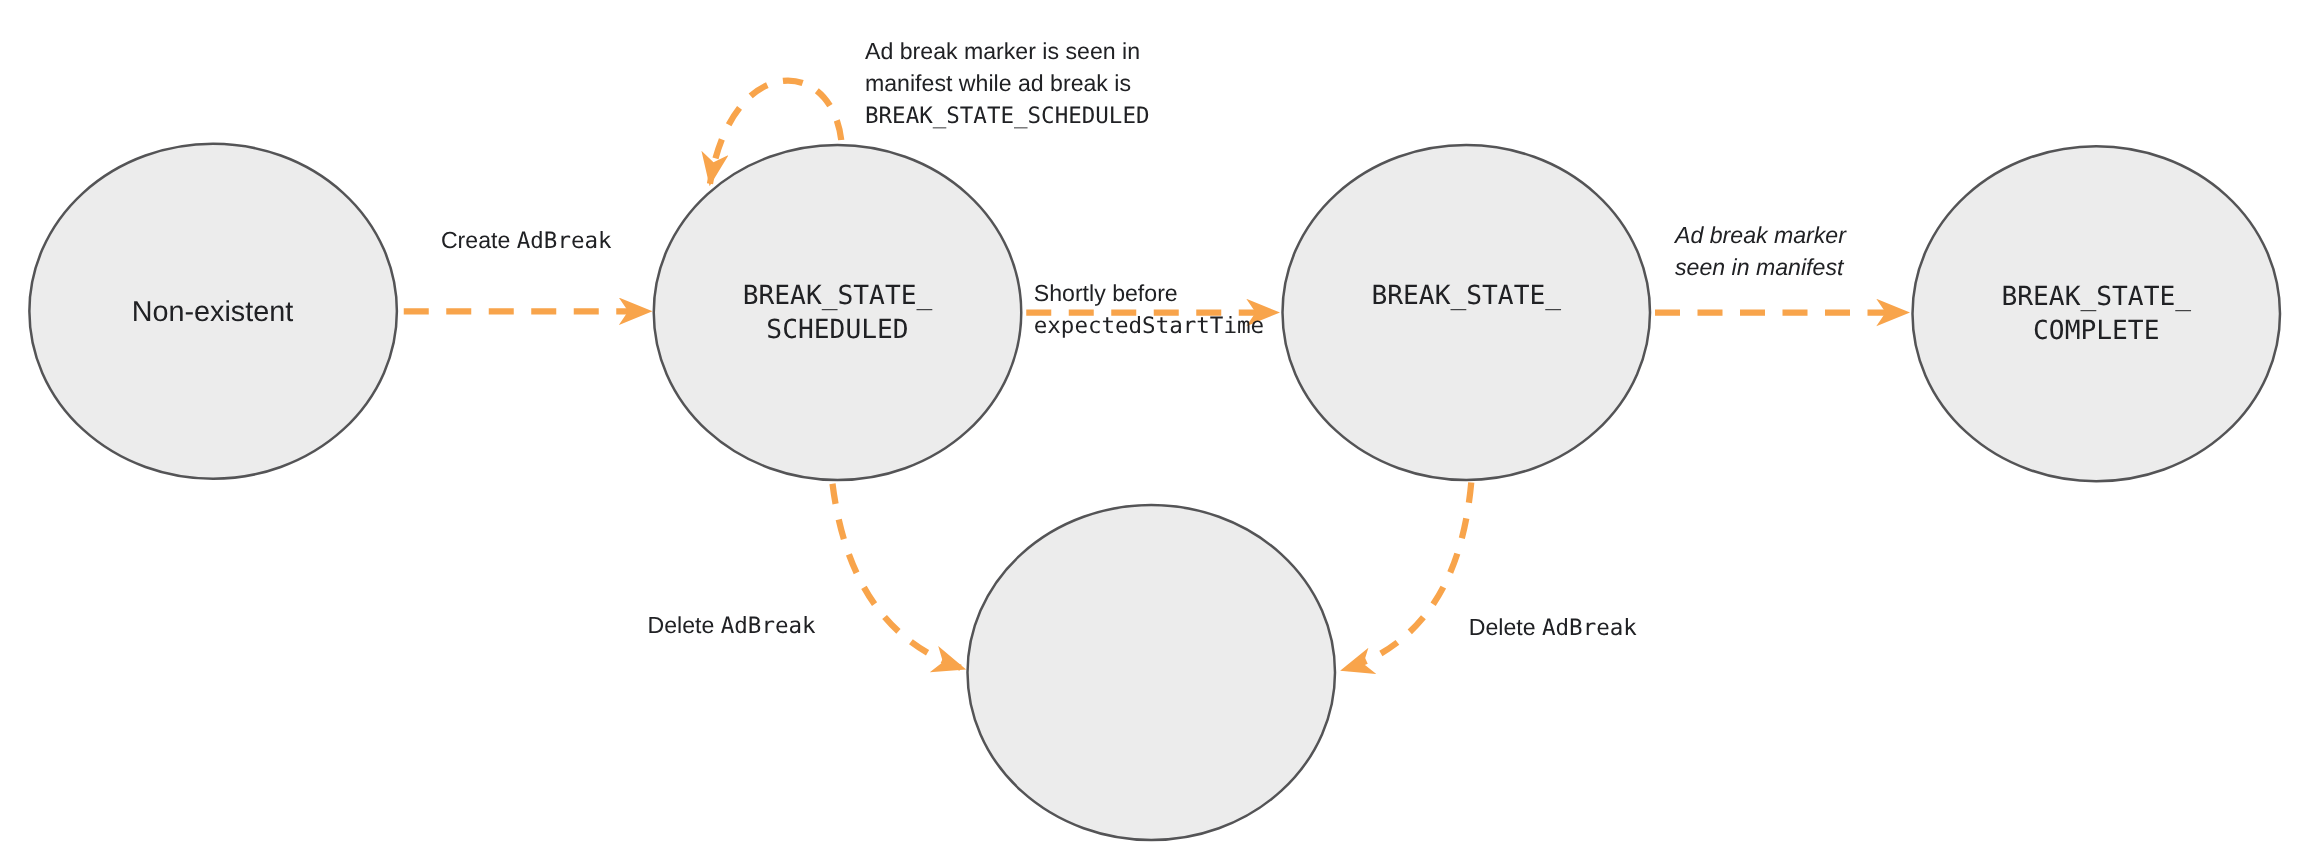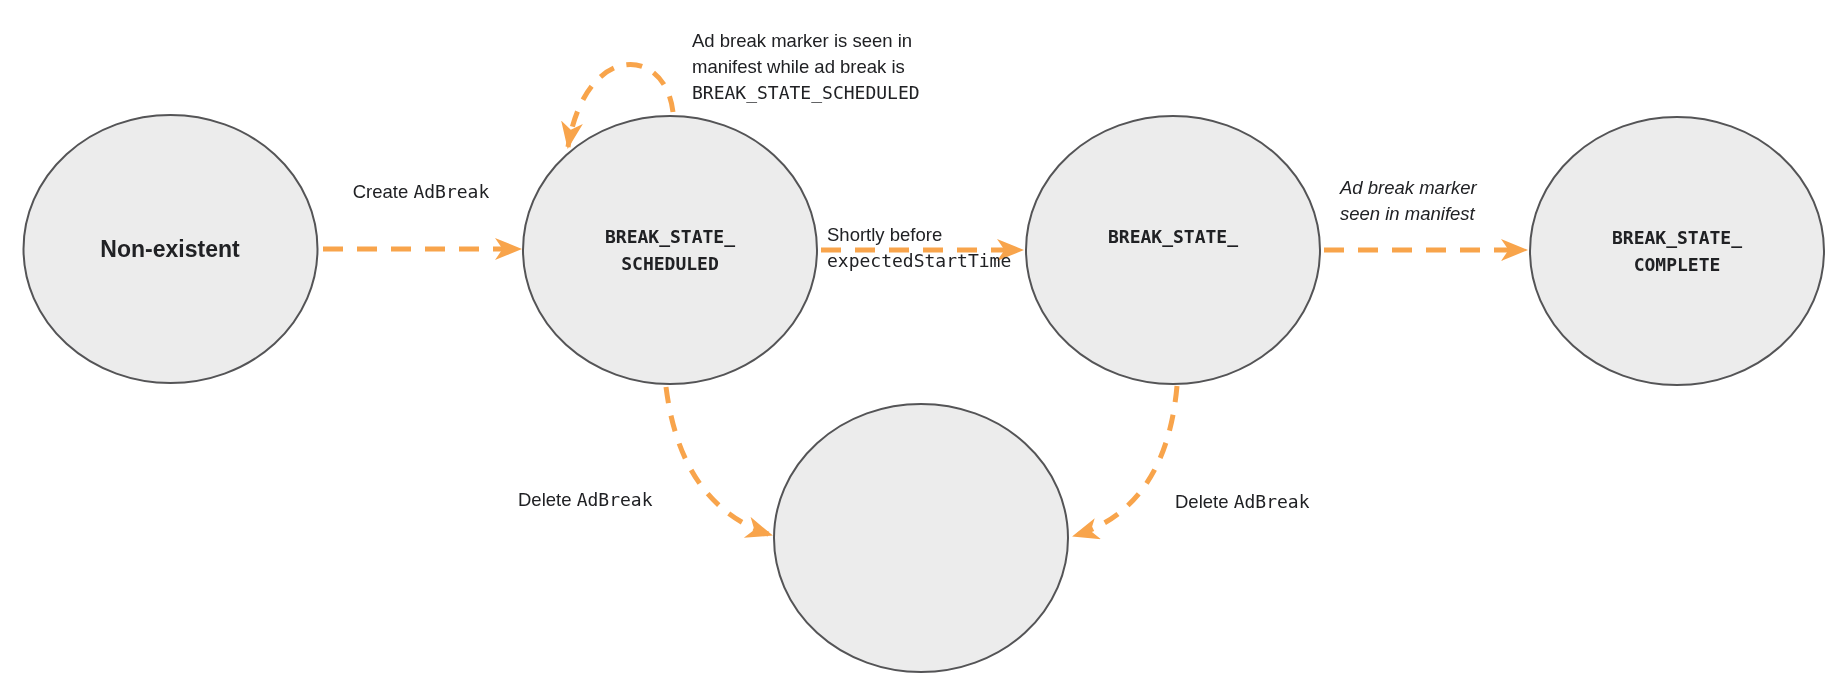--- a/index.html
+++ b/index.html
@@ -20,24 +20,24 @@
     font-size:18.5px;
     line-height:26px;
     white-space:nowrap;
   }
   .code{font-family:"DejaVu Sans Mono",monospace;font-size:18px;}
   .node-label{
     position:absolute;
     width:320px;
     text-align:center;
     color:#202124;
-    font-weight:700;
+    font-weight:400;
   }
   .sans-node{font-size:23px;line-height:27px;}
-  .mono-node{font-family:"DejaVu Sans Mono",monospace;font-size:18px;line-height:27px;}
+  .mono-node{font-family:"DejaVu Sans Mono",monospace;font-size:21px;line-height:27px;}
   .center-lbl{text-align:center;width:250px;}
 </style>
 </head>
 <body>
 
 <div class="canvas">
 
   <svg width="1844" height="687" viewBox="0 0 1844 687">
     <defs>
       <marker id="stealth" markerUnits="userSpaceOnUse" markerWidth="30" markerHeight="24" refX="25" refY="11" orient="auto">

